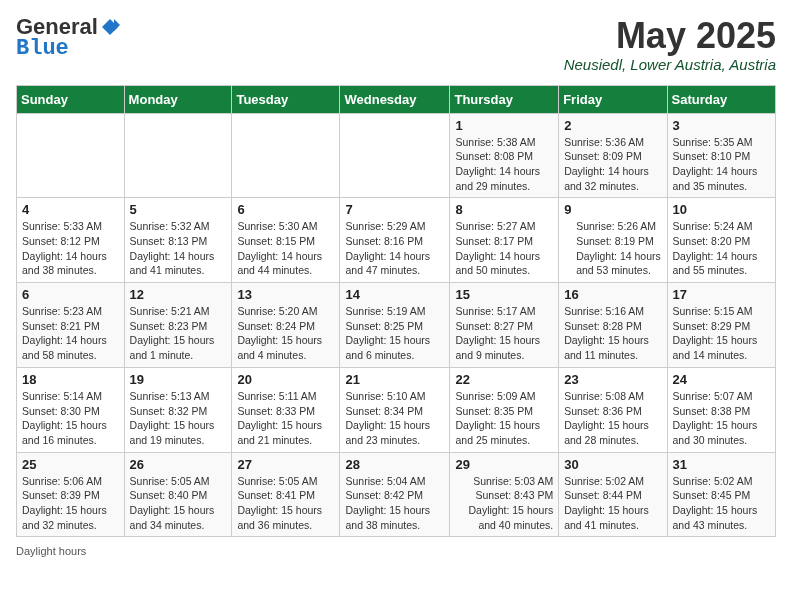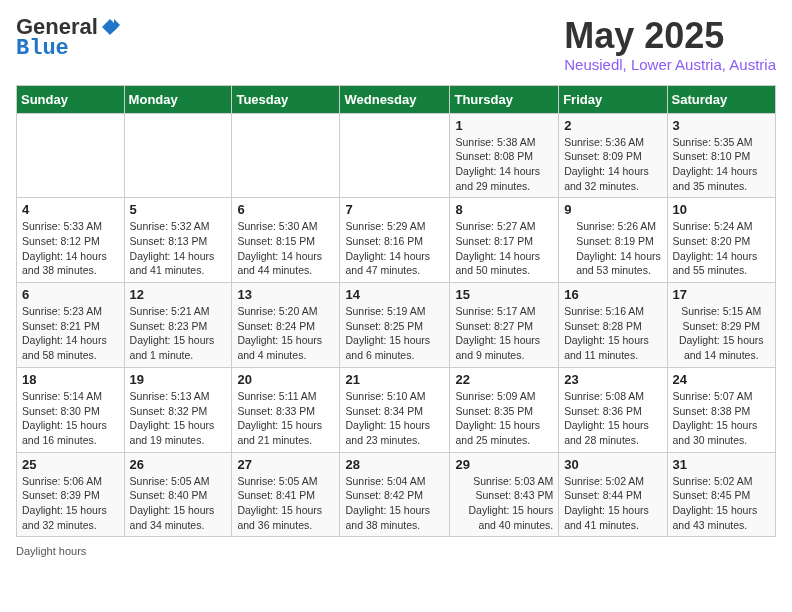--- a/index.html
+++ b/index.html
@@ -22,31 +22,32 @@
       align-items: flex-start;
     }
     .logo-text {
       font-size: 22px;
       font-weight: bold;
       line-height: 1;
     }
     .logo-general { color: #333; }
     .logo-blue { color: #2176c7; font-family: Liberation Mono, monospace; }
     .title-block {
-      text-align: left;
+      text-align: right;
     }
     .month-title {
       font-size: 36px;
       font-weight: bold;
       color: #333;
       line-height: 1.1;
     }
     .subtitle {
       font-size: 15px;
-      color: #8b5cf6;
+      color: #14532d;
+      font-style: italic;
     }
     table {
       width: 100%;
       border-collapse: collapse;
       font-size: 11px;
     }
     thead tr th {
       background-color: #15803d;
       color: #fff;
       padding: 6px 4px;
@@ -237,21 +238,21 @@
         </td>
         <td>
           <span class="day-num">16</span>
           <div class="day-info" style="white-space: pre-line;">Sunrise: 5:16 AM
 Sunset: 8:28 PM
 Daylight: 15 hours
 and 11 minutes.</div>
         </td>
         <td>
           <span class="day-num">17</span>
-          <div class="day-info" style="white-space: pre-line; text-align: center;">Sunrise: 5:15 AM
+          <div class="day-info" style="white-space: pre-line;">Sunrise: 5:15 AM
 Sunset: 8:29 PM
 Daylight: 15 hours
 and 14 minutes.</div>
         </td>
       </tr>
       <tr>
         <td>
           <span class="day-num">18</span>
           <div class="day-info" style="white-space: pre-line;">Sunrise: 5:14 AM
 Sunset: 8:30 PM

